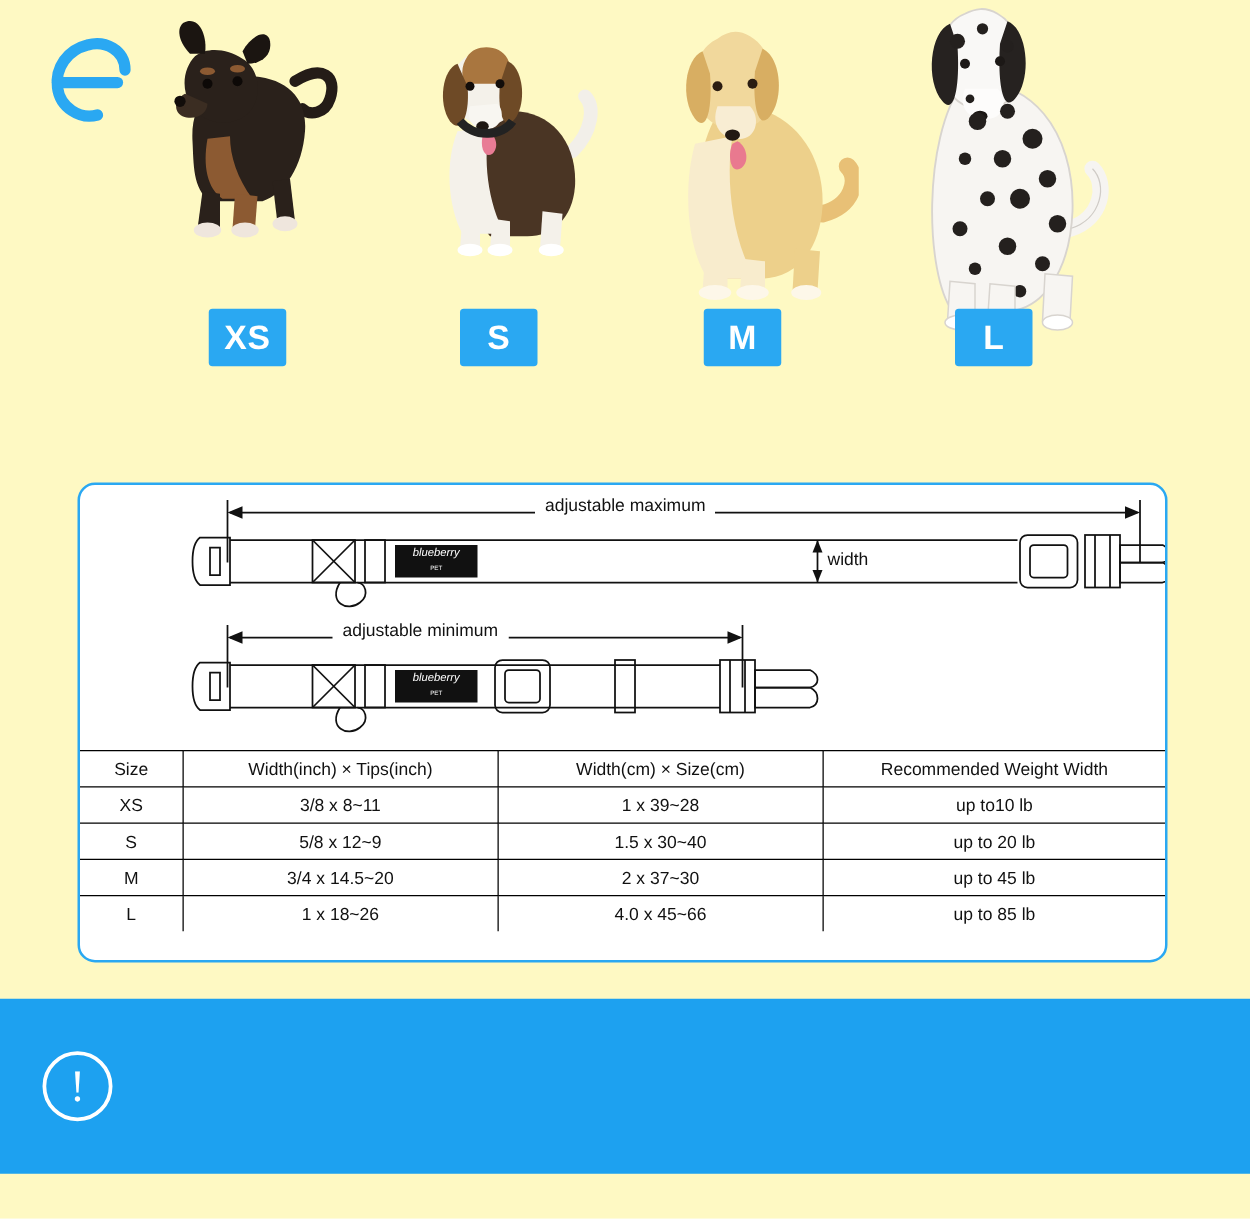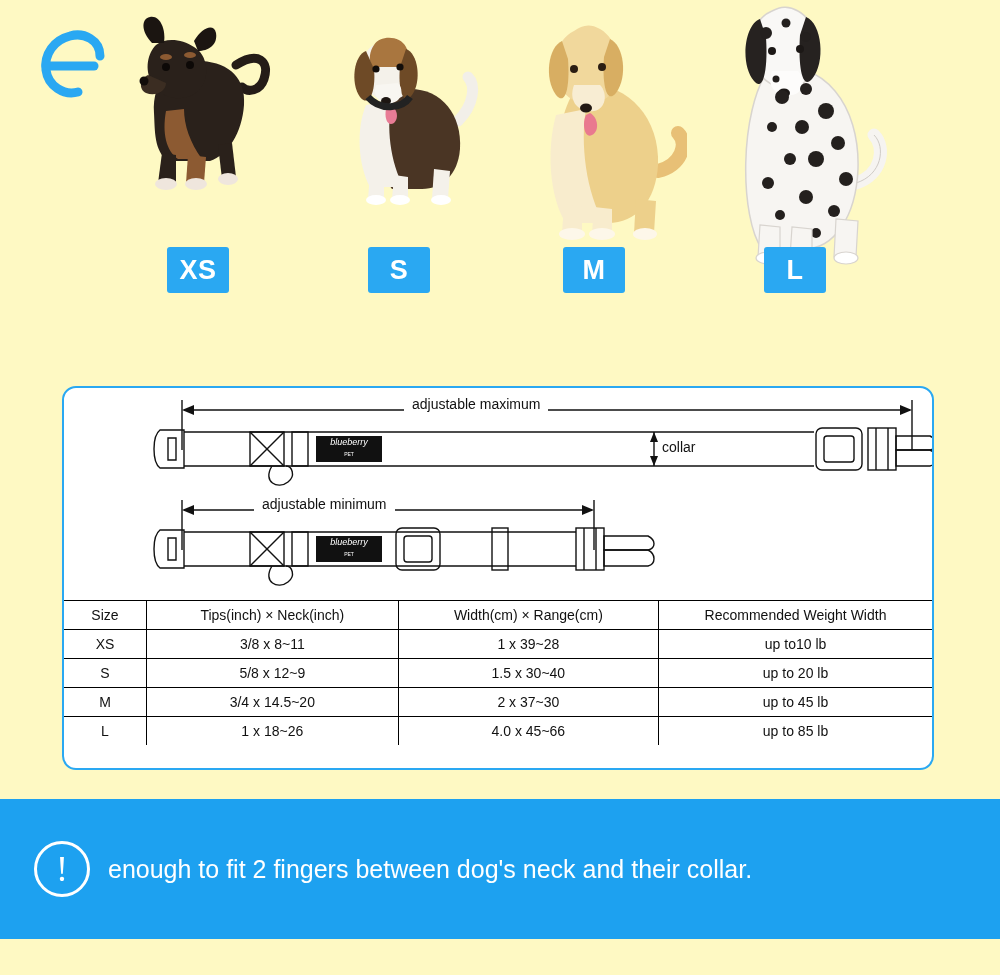--- a/index.html
+++ b/index.html
@@ -339,38 +339,38 @@
           <line x1="532" y1="140" x2="532" y2="182"></line>
           <path d="M540 148 L584 148 C592 152, 592 160, 584 162 L540 162 Z"></path>
           <path d="M540 162 L584 162 C592 166, 592 176, 584 178 L540 178 Z"></path>
         </g>
         <text x="285" y="57" font-family="Liberation Sans, sans-serif" font-size="9" fill="#ffffff" text-anchor="middle" font-style="italic">blueberry</text>
         <text x="285" y="68" font-family="Liberation Sans, sans-serif" font-size="5" fill="#ffffff" text-anchor="middle">PET</text>
         <text x="285" y="157" font-family="Liberation Sans, sans-serif" font-size="9" fill="#ffffff" text-anchor="middle" font-style="italic">blueberry</text>
         <text x="285" y="168" font-family="Liberation Sans, sans-serif" font-size="5" fill="#ffffff" text-anchor="middle">PET</text>
       </svg>
 
-      <div class="dim-label" style="left:340px; top:8px;text-align:right;">adjustable maximum</div>
-      <div class="dim-label" style="left:190px; top:108px;">adjustable minimum</div>
-      <div class="width-label" style="left:598px; top:51px;">collar</div>
+      <div class="dim-label" style="left:364px; top:8px;text-align:right;">adjustable maximum</div>
+      <div class="dim-label" style="left:202px; top:108px;">adjustable minimum</div>
+      <div class="width-label" style="left:598px; top:51px;">width</div>
     </div>
 
     <div class="table-wrap">
       <table class="size-tbl">
         <colgroup>
             <col class="c1">
             <col class="c2">
             <col class="c3">
             <col class="c4">
           </colgroup>
         <thead>
           <tr>
             <th>Size</th>
-            <th>Tips(inch)  × Neck(inch)</th>
-            <th>Width(cm)  × Range(cm)</th>
+            <th>Width(inch)  × Tips(inch)</th>
+            <th>Width(cm)  × Size(cm)</th>
             <th>Recommended Weight Width</th>
           </tr>
         </thead>
         <tbody>
           <tr>
             <td>XS</td>
             <td>3/8 x 8~11</td>
             <td>1 x 39~28</td>
             <td>up to10 lb</td>
           </tr>
@@ -393,17 +393,16 @@
             <td>up to 85 lb</td>
           </tr>
         </tbody>
       </table>
     </div>
   </div>
 
   <div class="tips">
     <div class="tips-icon">!</div>
     <div class="tips-text">
-      <div>enough to fit 2 fingers between dog's neck and their collar.</div>
     </div>
   </div>
 
 </div>
 
 </body></html>

